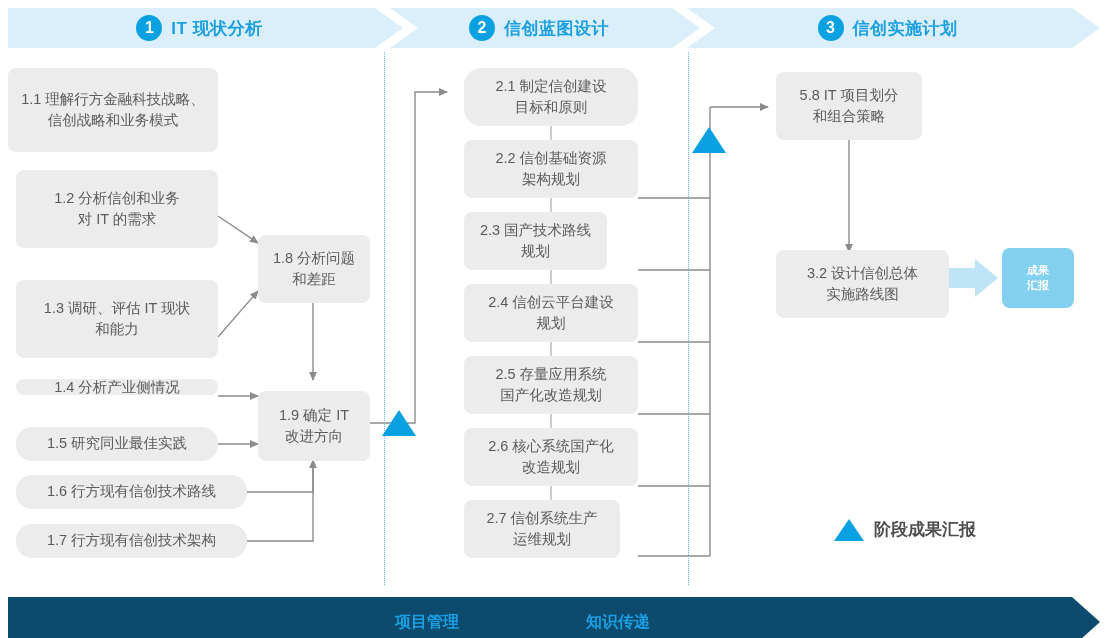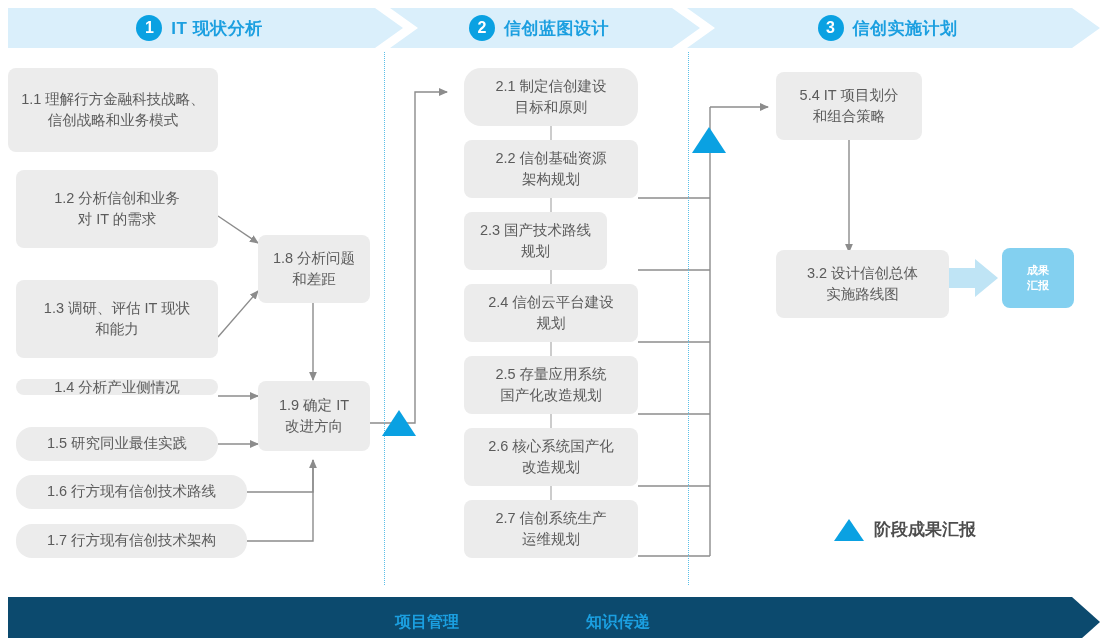--- a/index.html
+++ b/index.html
@@ -237,45 +237,45 @@
 
   <div class="box pill" style="left:16px; top:427px; width:202px; height:34px;">1.5 研究同业最佳实践</div>
 
   <div class="box pill" style="left:16px; top:475px; width:231px; height:34px;">1.6 行方现有信创技术路线</div>
 
   <div class="box pill" style="left:16px; top:524px; width:231px; height:34px;">1.7 行方现有信创技术架构</div>
 
   <div class="box" style="left:258px; top:235px; width:112px; height:68px;">1.8 分析问题
 和差距</div>
 
-  <div class="box" style="left:258px; top:381px; width:112px; height:70px;">1.9 确定 IT
+  <div class="box" style="left:258px; top:391px; width:112px; height:70px;">1.9 确定 IT
 改进方向</div>
 
   <div class="box" style="left:464px; top:68px; width:174px; height:58px;border-radius:17px;">2.1 制定信创建设
 目标和原则</div>
 
   <div class="box" style="left:464px; top:140px; width:174px; height:58px;">2.2 信创基础资源
 架构规划</div>
 
   <div class="box" style="left:464px; top:212px; width:143px; height:58px;">2.3 国产技术路线
 规划</div>
 
   <div class="box" style="left:464px; top:284px; width:174px; height:58px;">2.4 信创云平台建设
 规划</div>
 
   <div class="box" style="left:464px; top:356px; width:174px; height:58px;">2.5 存量应用系统
 国产化改造规划</div>
 
   <div class="box" style="left:464px; top:428px; width:174px; height:58px;">2.6 核心系统国产化
 改造规划</div>
 
-  <div class="box" style="left:464px; top:500px; width:174px; height:58px;">2.7 信创系统生产
+  <div class="box" style="left:464px; top:500px; width:156px; height:58px;">2.7 信创系统生产
 运维规划</div>
 
-  <div class="box" style="left:776px; top:72px; width:146px; height:68px;">5.4 IT 项目划分
+  <div class="box" style="left:776px; top:72px; width:146px; height:68px;">5.8 IT 项目划分
 和组合策略</div>
 
   <div class="box" style="left:776px; top:250px; width:173px; height:68px;">3.2 设计信创总体
 实施路线图</div>
 
   <div class="badge" style="left:1002px; top:248px; width:72px; height:60px;">成果
 汇报</div>
 
   <div class="tri" style="left:382px; top:410px;"></div>
   <div class="tri" style="left:692px; top:127px;"></div>

